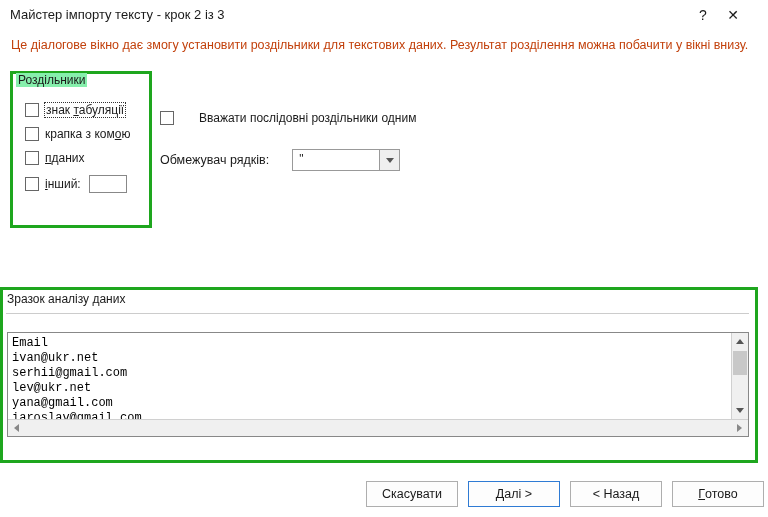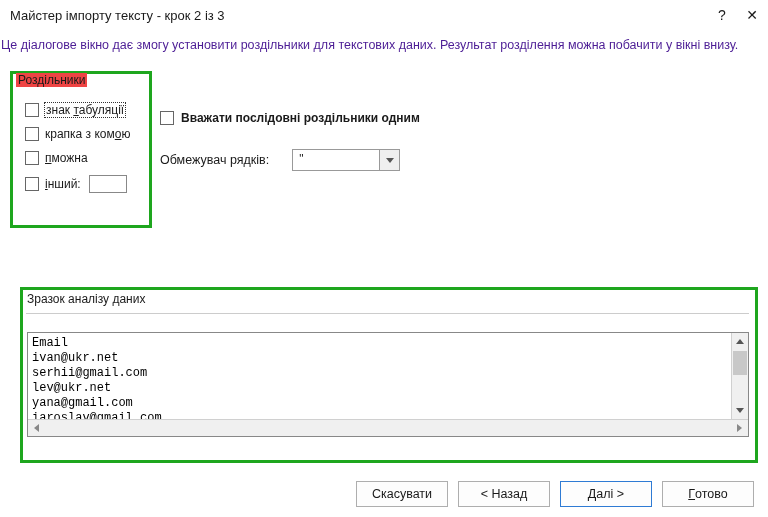--- a/index.html
+++ b/index.html
@@ -11,37 +11,37 @@
     font-size: 12.5px;
     color: #1a1a1a;
     background: #fff;
     position: relative;
     overflow: hidden;
   }
 
   
   .titlebar {
     display: flex;
-    align-items: center;
-    padding: 7px 1px 7px 10px;
+    align-items: flex-start;
+    padding: 7px 20px 7px 10px;
     font-size: 13px;
   }
   .titlebar .title { flex: 1; }
   .titlebar .ctl {
     width: 30px;
     text-align: center;
     color: #1a1a1a;
     font-family: "Segoe UI Symbol", sans-serif;
     font-size: 14px;
   }
 
   .desc {
-    padding: 8px 10px 14px 1px;
+    padding: 8px 10px 14px 11px;
     font-size: 12.5px;
-    color: #4c1d95;
+    color: #c2410c;
   }
 
   
   .delims-wrap {
     position: absolute;
     left: 10px;
     top: 71px;
     width: 142px;
     height: 157px;
     border: 3px solid #1ea61e;
@@ -52,21 +52,21 @@
     top: 1px;
     right: 0;
     bottom: 3px;
     padding: 4px 6px 6px 6px;
   }
   .delims-legend {
     position: absolute;
     top: -1px;
     left: 3px;
     font-size: 12px;
-    background: #ef4444;
+    background: #86efac;
     padding: 0 2px;
   }
   .chkrow {
     display: flex;
     align-items: center;
     margin: 9px 0 10px 3px;
     gap: 6px;
   }
   .chkbox {
     width: 14px;
@@ -106,23 +106,22 @@
   
   .right-opts {
     position: absolute;
     left: 160px;
     top: 111px;
     right: 16px;
   }
   .right-opts .row1 {
     display: flex;
     align-items: center;
-    gap: 7px;
+    gap: 25px;
     margin-bottom: 24px;
-    font-weight: bold;
   }
   .right-opts .row2 {
     display: flex;
     align-items: center;
     gap: 23px;
   }
   .combo {
     width: 108px;
     height: 22px;
     border: 1px solid #999;
@@ -141,21 +140,21 @@
     background: #efefef;
     display: flex;
     align-items: center;
     justify-content: center;
   }
   .combo .btn svg { width: 8px; height: 5px; }
 
   
   .preview-wrap {
     position: absolute;
-    left: 20px;
+    left: 0;
     right: 10px;
     top: 287px;
     height: 176px;
     border: 3px solid #1ea61e;
   }
   .preview-label {
     position: absolute;
     left: 4px; top: 2px;
     font-size: 12px;
   }
@@ -238,21 +237,21 @@
   .hscroll svg { width: 5px; height: 8px; fill: #888; }
 
   
   .buttons {
     position: absolute;
     left: 0; right: 0;
     bottom: 10px;
     display: flex;
     justify-content: flex-end;
     gap: 10px;
-    padding-right: 14px;
+    padding-right: 4px;
     margin-left: 28px;
   }
   .btnx {
     min-width: 92px;
     height: 26px;
     border: 1px solid #aeaeae;
     background: #fdfdfd;
     font-size: 12.5px;
     display: flex;
     align-items: center;
@@ -280,21 +279,21 @@
     <div class="chkrow" style="margin-top:24px">
       <div class="chkbox"></div>
       <span class="chk-label focus"><span>знак </span><span class="underline-char">т</span><span>абуляції</span></span>
     </div>
     <div class="chkrow">
       <div class="chkbox"></div>
       <span class="chk-label"><span>крапка з ком</span><span class="underline-char">о</span><span>ю</span></span>
     </div>
     <div class="chkrow">
       <div class="chkbox"></div>
-      <span class="chk-label"><span class="underline-char">п</span><span>можна</span></span>
+      <span class="chk-label"><span class="underline-char">п</span><span>даних</span></span>
     </div>
     <div class="chkrow">
       <div class="chkbox"></div>
       <span class="chk-label"><span class="underline-char">і</span><span>нший:</span></span>
       <div class="other-input"></div>
     </div>
   </div>
 </div>
 
 <div class="right-opts">
@@ -350,20 +349,20 @@
           <svg viewBox="0 0 5 8">
             <path d="M0 0 L0 8 L5 4 Z"></path>
           </svg>
         </div>
     </div>
   </div>
 </div>
 
 <div class="buttons">
   <div class="btnx">Скасувати</div>
+  <div class="btnx primary">
+      <span>Далі &gt;</span>
+    </div>
   <div class="btnx">
       <span>&lt; Назад</span>
     </div>
-  <div class="btnx primary">
-      <span>Далі &gt;</span>
-    </div>
   <div class="btnx"><span class="underline-char">Г</span>отово</div>
 </div>
 
 </body></html>

